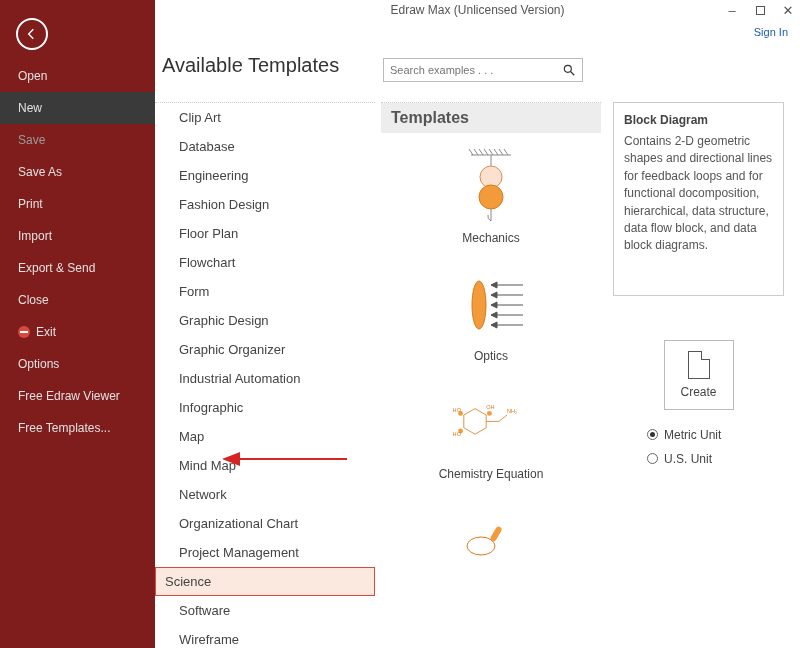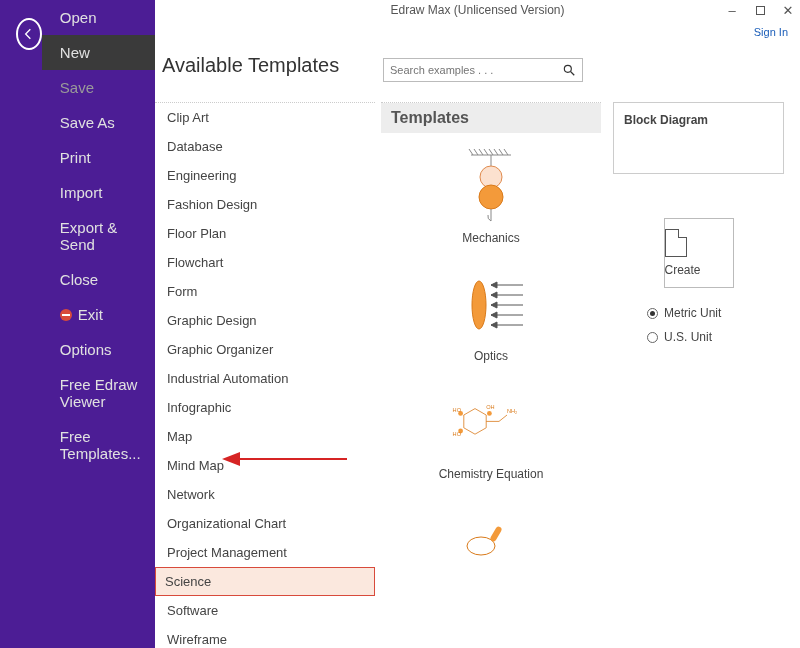--- a/index.html
+++ b/index.html
@@ -1,20 +1,20 @@
 <!DOCTYPE html>
 <html><head>
 <meta charset="utf-8">
 <style>
 * { box-sizing: border-box; margin: 0; padding: 0; font-family: "Segoe UI", Arial, sans-serif; }
 html, body { width: 800px; height: 648px; overflow: hidden; background: #fff; }
 .app { display: flex; width: 100%; height: 100%; }
 
 
-.sidebar { width: 155px; height: 100%; background: #4c1d95; color: #e4e4e4; font-size: 15px; display: flex; flex-direction: row; }
+.sidebar { width: 155px; height: 100%; background: #7f1d1d; color: #e4e4e4; font-size: 12px; display: flex; flex-direction: column; }
 .back-circle { width: 32px; height: 32px; border: 2px solid #fff; border-radius: 50%; margin: 18px 0 10px 16px; display: flex; align-items: center; justify-content: center; cursor: pointer; }
 .back-circle svg { width: 16px; height: 16px; }
 .sb-item { padding: 9px 0 9px 18px; cursor: pointer; color: #e0e0e0; }
 .sb-item.active { background: #3a3a3a; }
 .sb-item.dim { color: #9a9a9a; }
 .sb-item.exit { display: flex; align-items: center; gap: 6px; }
 .exit-ico { width: 12px; height: 12px; background: #d84a3b; border-radius: 50%; position: relative; }
 .exit-ico::before { content: ""; position: absolute; left: 2px; top: 5px; width: 8px; height: 2px; background: #fff; }
 
 
@@ -31,41 +31,41 @@
 .searchbox { position: absolute; left: 383px; top: 58px; width: 200px; height: 24px; border: 1px solid #bbb; display: flex; align-items: center; padding: 8px 6px; font-size: 11px; color: #888; }
 .searchbox input { flex: 1; border: none; outline: none; font-size: 11px; background: transparent; }
 .search-ico { width: 14px; height: 14px; }
 
 
 .catwrap { width: 220px; height: 546px; margin-top: 50px; position: relative; border-top: 1px dotted #ccc; }
 .catlist { position: absolute; inset: 0; overflow-y: scroll; }
 .catlist::-webkit-scrollbar { width: 14px; }
 .catlist::-webkit-scrollbar-track { background: #f0f0f0; border-left: 1px solid #ddd; }
 .catlist::-webkit-scrollbar-thumb { background: #c8c8c8; }
-.cat { padding: 7px 0 7px 12px; font-size: 13px; color: #444; cursor: pointer; }
+.cat { padding: 7px 0 7px 24px; font-size: 13px; color: #444; cursor: pointer; }
 .cat.hl { background: #fbe8de; border: 1px solid #d84a3b; padding: 6px 0 6px 9px; position: relative; }
 .arrow-callout { position: absolute; left: 222px; top: 448px; width: 130px; height: 22px; pointer-events: none; }
 
 
 .tmplwrap { width: 220px; height: 546px; margin-top: 50px; border-top: 1px dotted #ccc; display: flex; flex-direction: column; }
 .tmplhead { background: #ededed; font-size: 16px; font-weight: 600; color: #555; padding: 6px 10px; }
 .tmplscroll { flex: 1; overflow-y: scroll; }
 .tmplscroll::-webkit-scrollbar { width: 14px; }
 .tmplscroll::-webkit-scrollbar-track { background: #f0f0f0; border-left: 1px solid #ddd; }
 .tmplscroll::-webkit-scrollbar-thumb { background: #c8c8c8; }
 .tmpl { display: flex; flex-direction: column; align-items: center; padding: 14px 0 6px; cursor: pointer; }
 .tmpl-ico { width: 80px; height: 80px; display: flex; align-items: center; justify-content: center; }
 .tmpl-label { font-size: 12px; color: #444; margin-top: 4px; }
 
 
 .rpanel { flex: 1; margin-top: 50px; padding: 0 6px; font-size: 12px; color: #444; }
 .descbox { border: 1px solid #ccc; padding: 10px 10px 40px; }
 .descbox .dtitle { font-weight: 600; margin-bottom: 6px; }
 .descbox .dbody { font-size: 12px; line-height: 1.45; color: #555; }
-.createbox { width: 70px; height: 70px; border: 1px solid #bbb; margin: 44px auto 0; display: flex; flex-direction: column; align-items: flex-start; justify-content: center; gap: 6px; cursor: pointer; }
+.createbox { width: 70px; height: 70px; border: 1px solid #bbb; margin: 44px auto 0; display: flex; flex-direction: column; align-items: center; justify-content: center; gap: 6px; cursor: pointer; }
 .create-ico { width: 22px; height: 28px; border: 1px solid #555; position: relative; }
 .create-ico::before { content: ""; position: absolute; right: -1px; top: -1px; width: 8px; height: 8px; background: #fff; border-left: 1px solid #555; border-bottom: 1px solid #555; }
 .radios { margin: 18px 0 0 34px; display: flex; flex-direction: column; gap: 10px; }
 .radio { display: flex; align-items: center; gap: 6px; cursor: pointer; }
 .rdot { width: 11px; height: 11px; border: 1px solid #666; border-radius: 50%; display: inline-flex; align-items: center; justify-content: center; }
 .rdot.on::after { content: ""; width: 5px; height: 5px; background: #333; border-radius: 50%; }
 </style>
 </head>
 <body>
 
@@ -221,20 +221,21 @@
                   <rect x="32" y="10" width="6" height="16" rx="3" fill="#f39a3a" transform="rotate(30 35 18)"></rect>
                 </svg>
               </div>
             </div>
           </div>
       </div>
 
       <div class="rpanel">
         <div class="descbox">
           <div class="dtitle">Block Diagram</div>
+          <div class="dbody">Contains 2-D geometric shapes and directional lines for feedback loops and for functional docomposition, hierarchical, data structure, data flow block, and data block diagrams.</div>
         </div>
         <div class="createbox">
           <div class="create-ico"></div>
           <div>Create</div>
         </div>
         <div class="radios">
           <div class="radio">
             <span class="rdot on"></span>
             <span>Metric Unit</span>
           </div>

